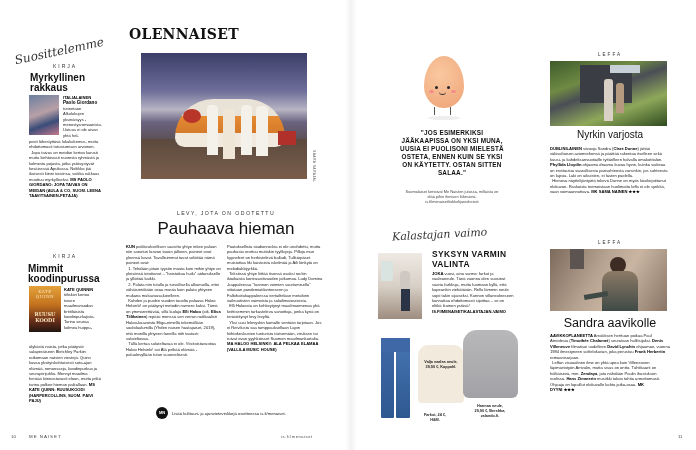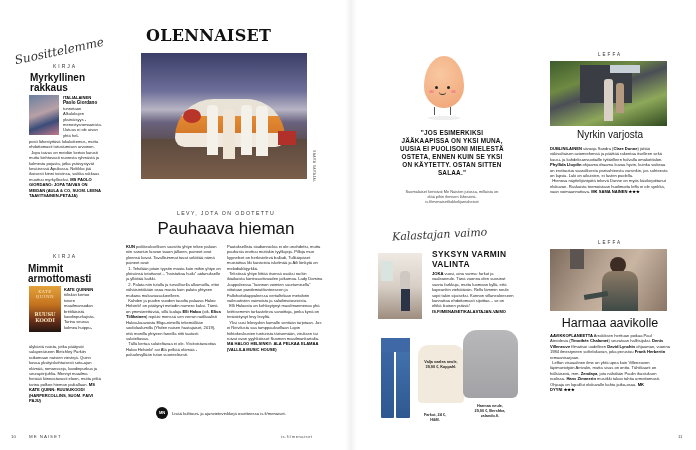--- a/index.html
+++ b/index.html
@@ -36,36 +36,36 @@
   <span>tunnetaan Alkulukujen yksinäisyys -menestysromaanista. Uutuus ei ole aivan yhtä hel-</span>
 </div>
 <div class="abs tiny" style="left:29px; top:139px; width:72px;">
   <span>posti lähestyttävä lukukokemus, mutta ehdottomasti tutustumisen arvoinen.</span><br>
   &nbsp;&nbsp;<span>Jopa taivas on meidän kertoo karusti mutta kiehtovasti nuoresta ryhmästä ja kolmesta pojasta, jotka ystävystyvät kesäisessä Apuliassa. Neliikko jää ikuisesti kiinni toisiinsa, vaikka rakkaus muuttuu myrkylliseksi.</span>
   <b>MS</b>
   <b>PAOLO GIORDANO: JOPA TAIVAS ON MEIDÄN (AULA &amp; CO, SUOM. LEENA TAAVITSAINEN-PETÄJÄ)</b>
 </div>
 
 <div class="abs label" style="left:30px; top:253px; width:70px;">KIRJA</div>
-<div class="abs h-book" style="left:28px; top:264px; width:74px;">Mimmit armottomasti</div>
+<div class="abs h-book" style="left:28px; top:264px; width:74px;">Mimmit koodinpurussa</div>
 <div class="abs cover2" style="left:29px; top:286px; width:32px; height:46px; color:#f6e4bd; font-family:'DejaVu Serif',serif; text-align:center;">
   <div style="font-size:4.2px; margin-top:3px; letter-spacing:0.5px;">KATE QUINN</div>
   <div style="font-size:5px; margin-top:12px; font-weight:700;">RUUSU KOODI</div>
 </div>
 <div class="abs tiny" style="left:64px; top:287px; width:37px;">
   <b>KATE QUINNIN</b>
   <span>tiiliskivi kertoo toisen maailmansodan brittiläisistä koodinpurkajista. Tarina seuraa kolmea huippu-</span>
 </div>
 <div class="abs tiny" style="left:29px; top:344px; width:72px;">
   <span>älykästä naista, jotka päätyvät salaperäiseen Bletchley Parkiin ratkomaan natsien viestejä. Quinn kuvaa yksityiskohtaisesti sota-ajan elämää, romansseja, koodinpurkua ja seurapiirijuhlia. Mennyt maailma heräää kiinnostavasti eloon, mutta pitkä tarina polkee hieman paikallaan.</span>
   <b>MS</b>
   <b>KATE QUINN: RUUSUKOODI (HARPERCOLLINS, SUOM. PÄIVI PAJU)</b>
 </div>
 
-<div class="abs" style="left:146px; top:26px; font-family:'DejaVu Serif',serif; font-weight:700; font-size:16px; letter-spacing:0.3px;">OLENNAISET</div>
+<div class="abs" style="left:129px; top:26px; font-family:'DejaVu Serif',serif; font-weight:700; font-size:14px; letter-spacing:0.3px;">OLENNAISET</div>
 
 <div class="abs photo-band" style="left:141px; top:53px; width:166px; height:126px; overflow:hidden;">
   <div style="position:absolute; left:0; right:0; top:86px; bottom:0; background:linear-gradient(180deg,#5c4a3e,#7a5e4a);"></div>
   <div class="caravan" style="left:34px; top:46px; width:110px; height:48px;"></div>
   <div style="position:absolute; left:42px; top:56px; width:18px; height:14px; border-radius:50%; background:#b8352a;"></div>
   <div class="person" style="left:66px; top:52px; width:11px; height:50px;"></div>
   <div class="person" style="left:82px; top:56px; width:12px; height:50px; background:#efe6d8;"></div>
   <div class="person" style="left:100px; top:52px; width:11px; height:50px;"></div>
   <div class="person" style="left:115px; top:53px; width:12px; height:50px;"></div>
   <div style="position:absolute; left:137px; top:78px; width:18px; height:14px; background:#b2302a;"></div>
@@ -160,21 +160,21 @@
   <b>SAMA NAINEN ★★★</b>
 </div>
 
 <div class="abs label" style="left:550px; top:240px; width:120px; font-size:4.6px;">LEFFA</div>
 <div class="abs desert" style="left:550px; top:249px; width:117px; height:62px; overflow:hidden;">
   <div style="position:absolute; left:60px; top:8px; width:16px; height:16px; border-radius:50%; background:#3c2c24;"></div>
   <div style="position:absolute; left:52px; top:22px; width:36px; height:40px; background:linear-gradient(180deg,#8c7a66,#3f4a46); border-radius:10px 10px 0 0;"></div>
   <div style="position:absolute; left:34px; top:44px; width:24px; height:5px; background:#3f4a46; transform:rotate(-10deg);"></div>
   <div style="position:absolute; left:20px; top:0; width:14px; height:20px; background:#5c5450;"></div>
 </div>
-<div class="abs" style="left:550px; top:316px; width:120px; text-align:center; font-size:12.5px; color:#111;">Harmaa aavikolle</div>
+<div class="abs" style="left:550px; top:316px; width:120px; text-align:center; font-size:12.5px; color:#111;">Sandra aavikolle</div>
 <div class="abs tiny" style="left:550px; top:333px; width:120px;">
   <b>AAVIKKOPLANEETTA</b>
   <span>Arrakiksen herttuan poikaa Paul Atreidesia (</span><b>Timothée Chalamet</b><span>) seurataan hallitsijaksi.</span>
   <b>Denis Villeneuve</b>
   <span>filmatisoi uudelleen</span>
   <b>David Lynchin</b>
   <span>ohjaaman, vuonna 1984 ilmestyneen scifielokuvan, joka perustuu</span>
   <b>Frank Herbertin</b>
   <span>romaanisarjaan.</span><br>
   &nbsp;&nbsp;<span>Leffan visuaalinen ilme on yhtä upea kuin Villeneuven läpimurtotyön Arrivalin, mutta sisus on ontto. Tähtikaarti on hälkäisevä, mm.</span>

